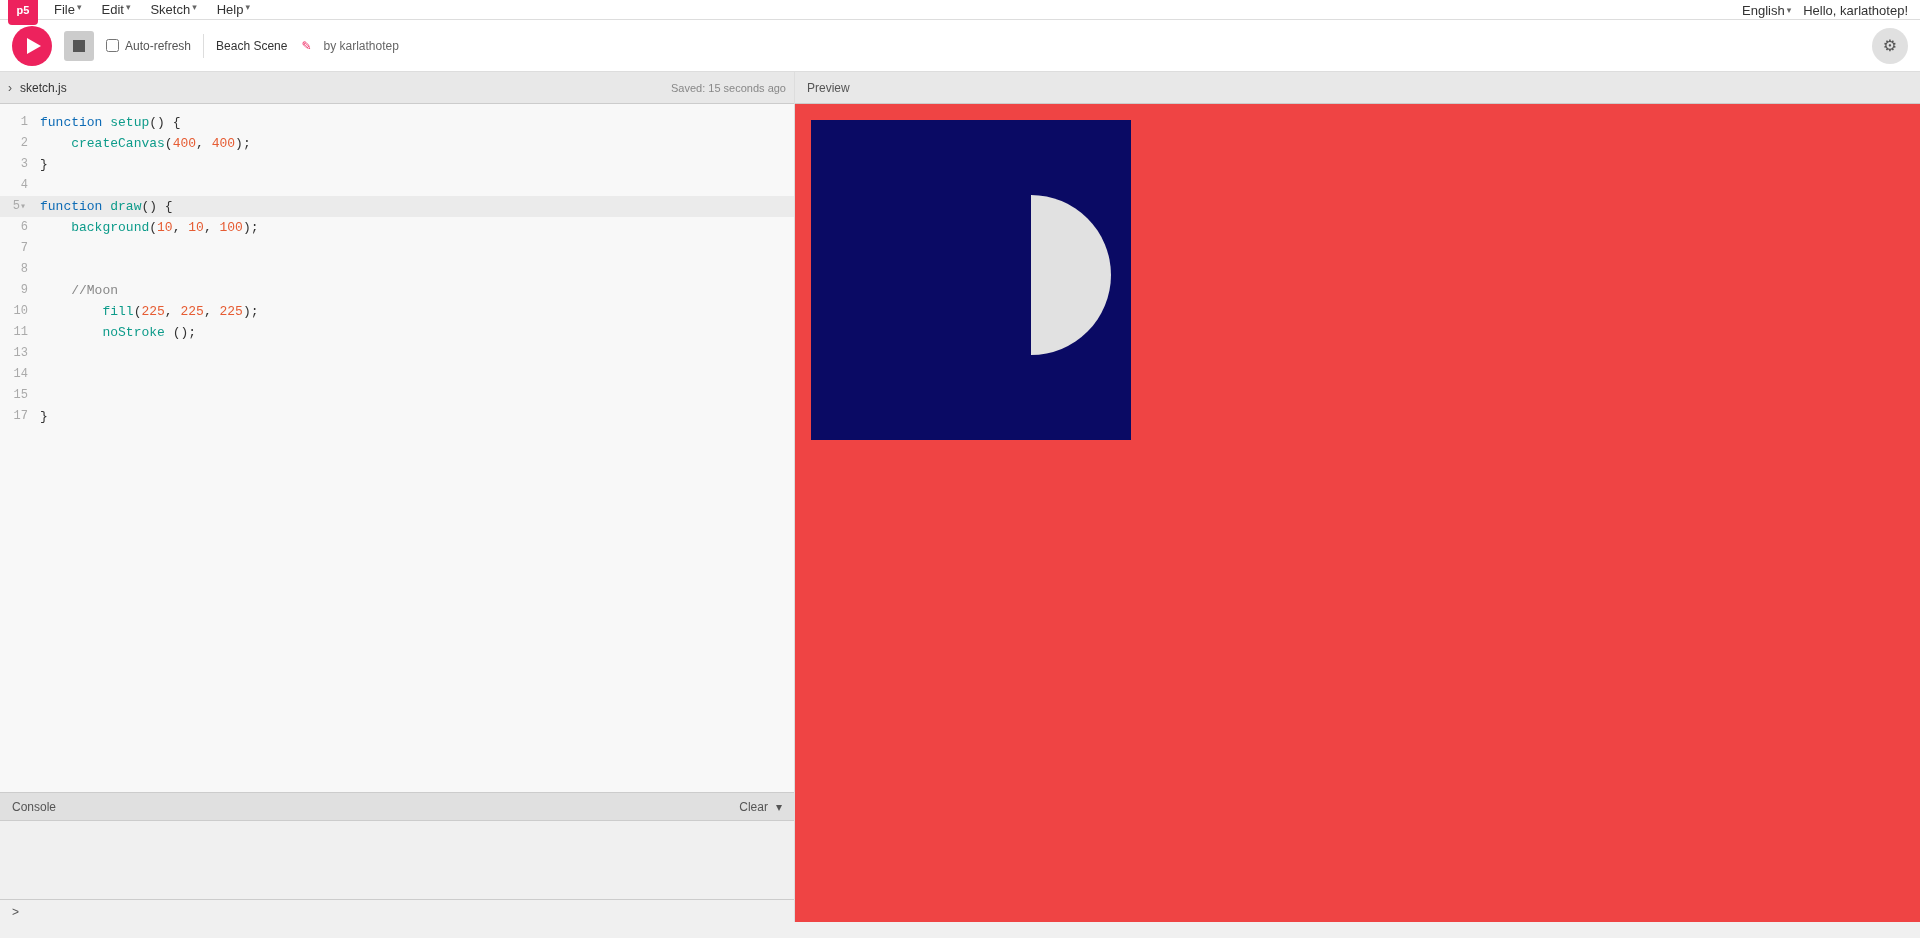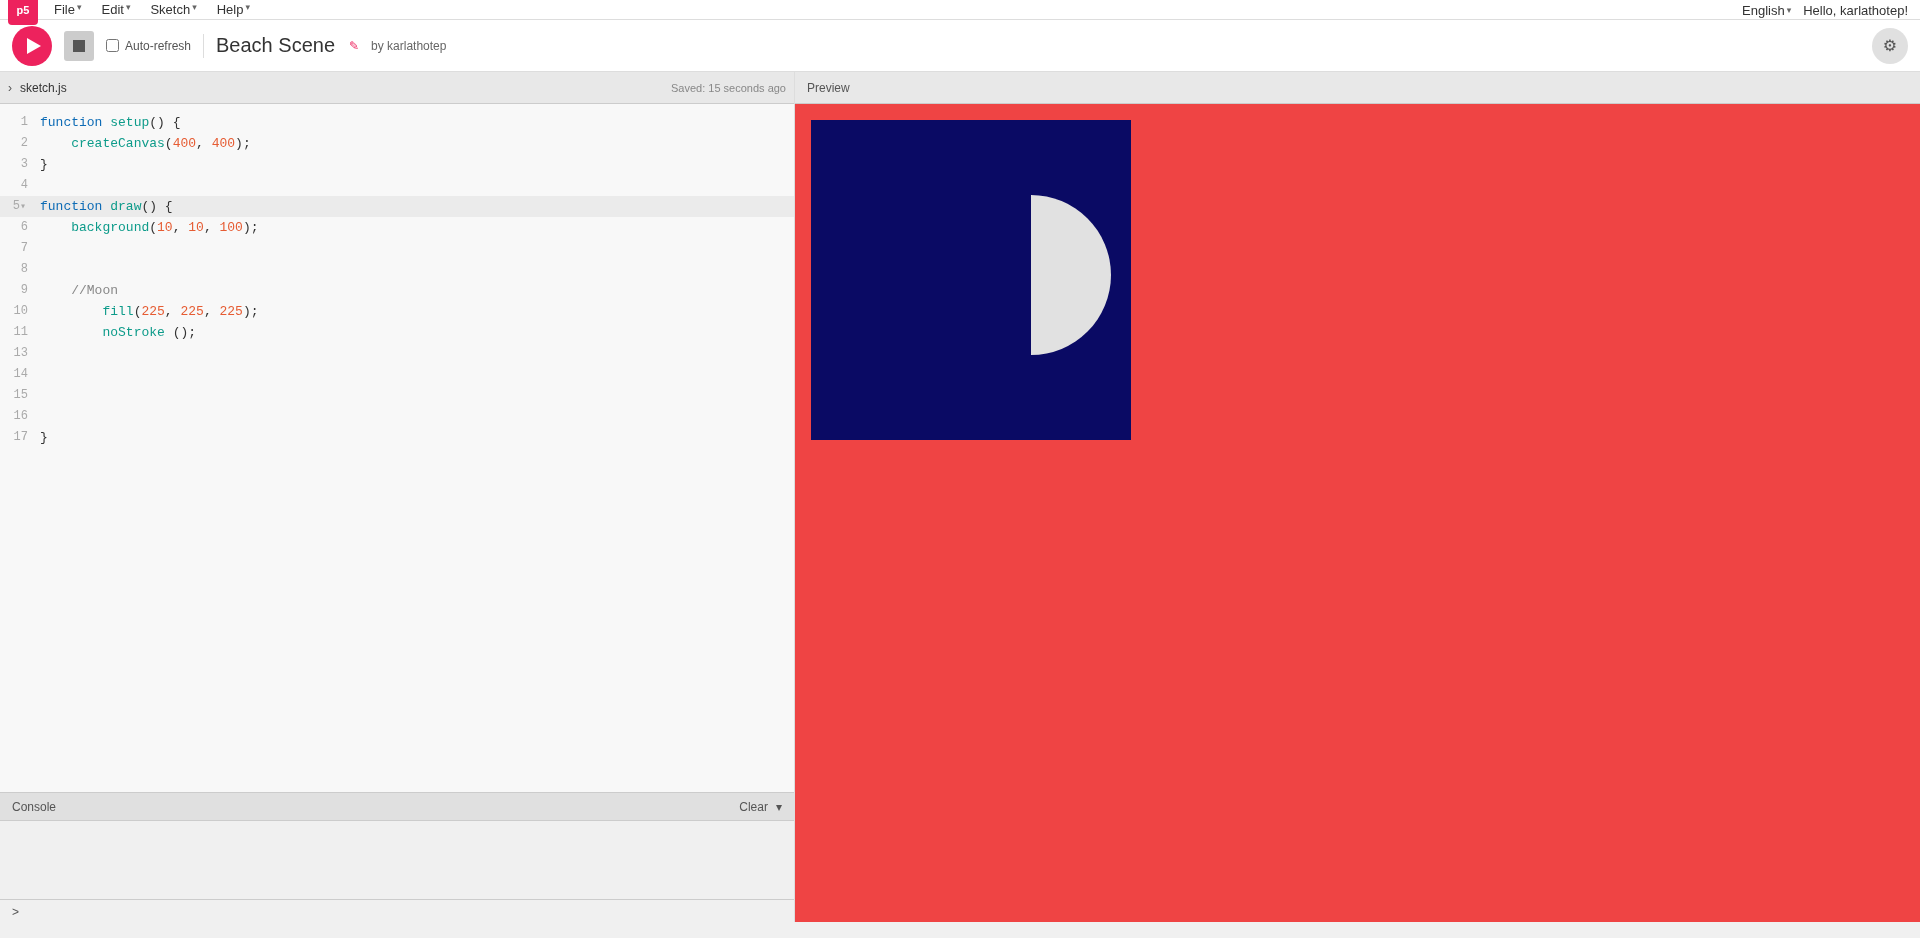--- a/index.html
+++ b/index.html
@@ -79,21 +79,21 @@
       flex-shrink: 0;
     }
     #stop-button::after {
       content: '';
       width: 12px; height: 12px;
       background: #555;
     }
     .toolbar-divider { width: 1px; height: 24px; background: #ddd; }
     .auto-refresh-label { display: flex; align-items: center; gap: 6px; font-size: 12px; color: #555; cursor: pointer; }
     .auto-refresh-label input[type=checkbox] { margin: 0; }
-    .sketch-title { font-size: 20px; color: #333; font-weight: 500; }
+    .sketch-title { font-size: 12px; color: #333; font-weight: 500; }
     .pencil-icon { color: #ed225d; font-size: 12px; margin-left: 2px; cursor: pointer; }
     .by-author { font-size: 12px; color: #666; }
     .settings-btn {
       margin-left: auto;
       width: 36px; height: 36px;
       background: #e0e0e0;
       border-radius: 50%;
       display: flex; align-items: center; justify-content: center;
       cursor: pointer;
       color: #555; font-size: 16px;
@@ -368,24 +368,20 @@
         <span class="line-content"></span>
       </div>
       <div class="code-line">
         <span class="line-number">14</span>
         <span class="line-content"></span>
       </div>
       <div class="code-line">
         <span class="line-number">15</span>
         <span class="line-content"></span>
       </div>
-      <div class="code-line">
-        <span class="line-number">16</span>
-        <span class="line-content"></span>
-      </div>
 
       <div class="code-line">
         <span class="line-number">17</span>
         <span class="line-content">}</span>
       </div>
 
     </div>
 
     <div id="console-panel">
       <div id="console-header">

